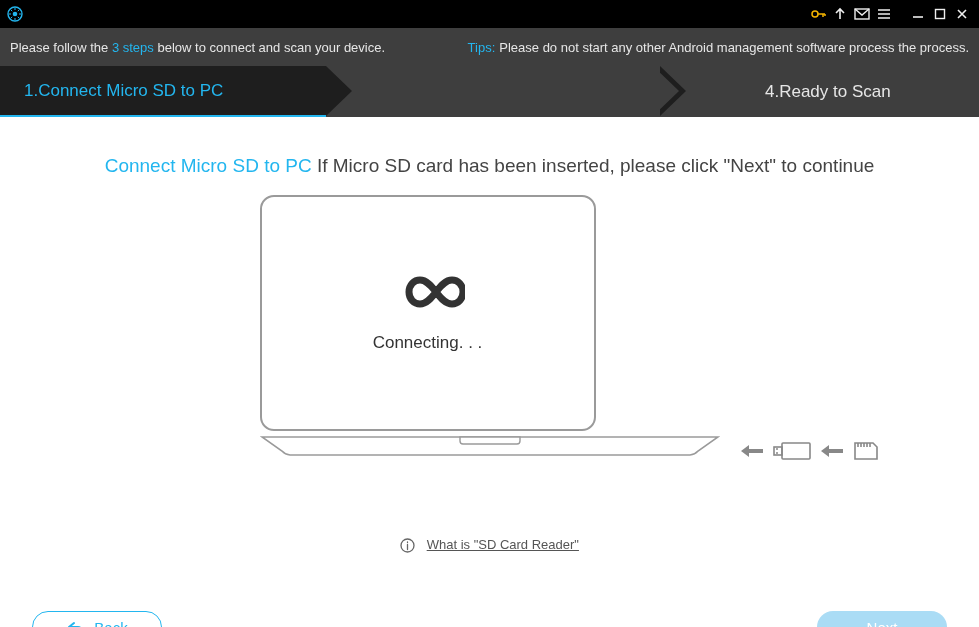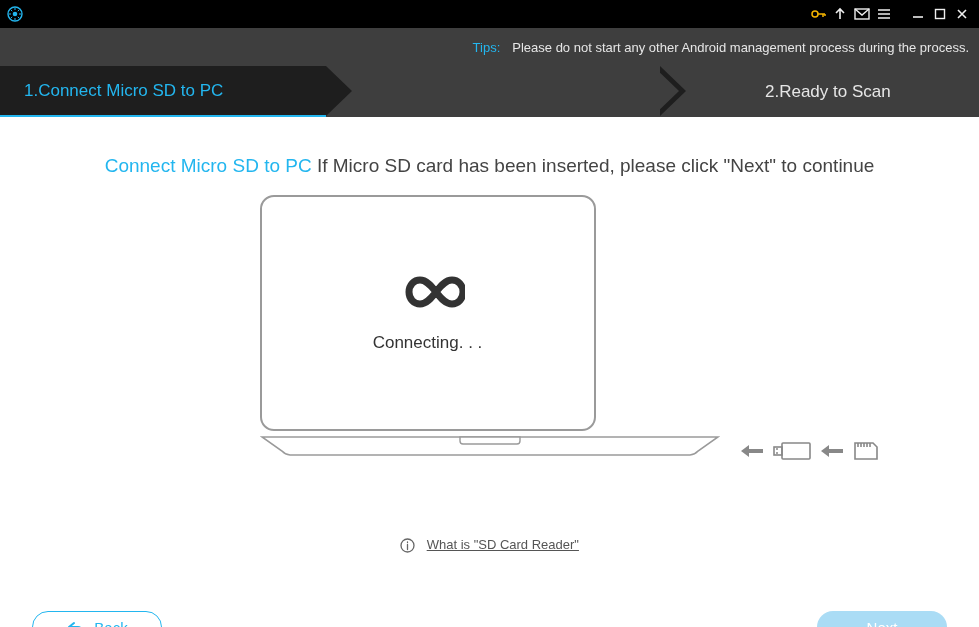--- a/index.html
+++ b/index.html
@@ -27,21 +27,21 @@
   .titlebar .gap { width: 12px; }
   
   .infobar {
     height: 38px; background: #3e3e3e; color: #e6e6e6;
     display: flex; align-items: center; font-size: 13px;
     padding: 0 10px;
   }
   .infobar .left { flex: 0 0 auto; }
   .infobar .left .hl { color: #23b6ef; }
   .infobar .right { margin-left: auto; }
-  .infobar .right .tips { color: #23b6ef; margin-right: 12px; }
+  .infobar .right .tips { color: #23b6ef; margin-right: 4px; }
   
   .stepbar { height: 51px; display: flex; background:#3e3e3e; }
   .step {
     position: relative; flex: 1; display: flex; align-items: center;
     justify-content: center; color: #e6e6e6; font-size: 17px;
     background: #3e3e3e;
   }
   .step .arrow-out {
     position: absolute; right: -26px; top: 0; width: 0; height: 0;
     border-top: 25.5px solid transparent;
@@ -143,37 +143,40 @@
       </svg>
   </span>
   <span class="ticon">
     <svg width="12" height="12" viewBox="0 0 12 12" stroke="currentColor" stroke-width="1.6">
         <path d="M2 2l8 8M10 2l-8 8"></path>
       </svg>
   </span>
 </div>
 
 <div class="infobar">
+  <span class="left">
+    <span>Please follow the </span><span class="hl">3 steps</span><span> below to connect and scan your device.</span>
+  </span>
   <span class="right">
-    <span class="tips">Tips:</span><span>Please do not start any other Android management process during the process.</span>
+    <span class="tips">Tips:</span><span>Please do not start any other Android management software process the process.</span>
   </span>
 </div>
 
 <div class="stepbar">
   <div class="step active">
     <span class="lbl">1.Connect Micro SD to PC</span>
     <span class="arrow-edge"></span>
       <span class="arrow-out"></span>
   </div>
   <div class="step">
     <span class="arrow-edge"></span>
       <span class="arrow-out"></span>
   </div>
   <div class="step">
-    <span class="lbl">2.Ready to Scan</span>
+    <span class="lbl">4.Ready to Scan</span>
   </div>
 </div>
 
 <div class="main">
 
   <div class="instr">
     <span class="hl">Connect Micro SD to PC</span><span> If Micro SD card has been inserted, please click "Next" to continue</span>
   </div>
 
   <div class="stage">

